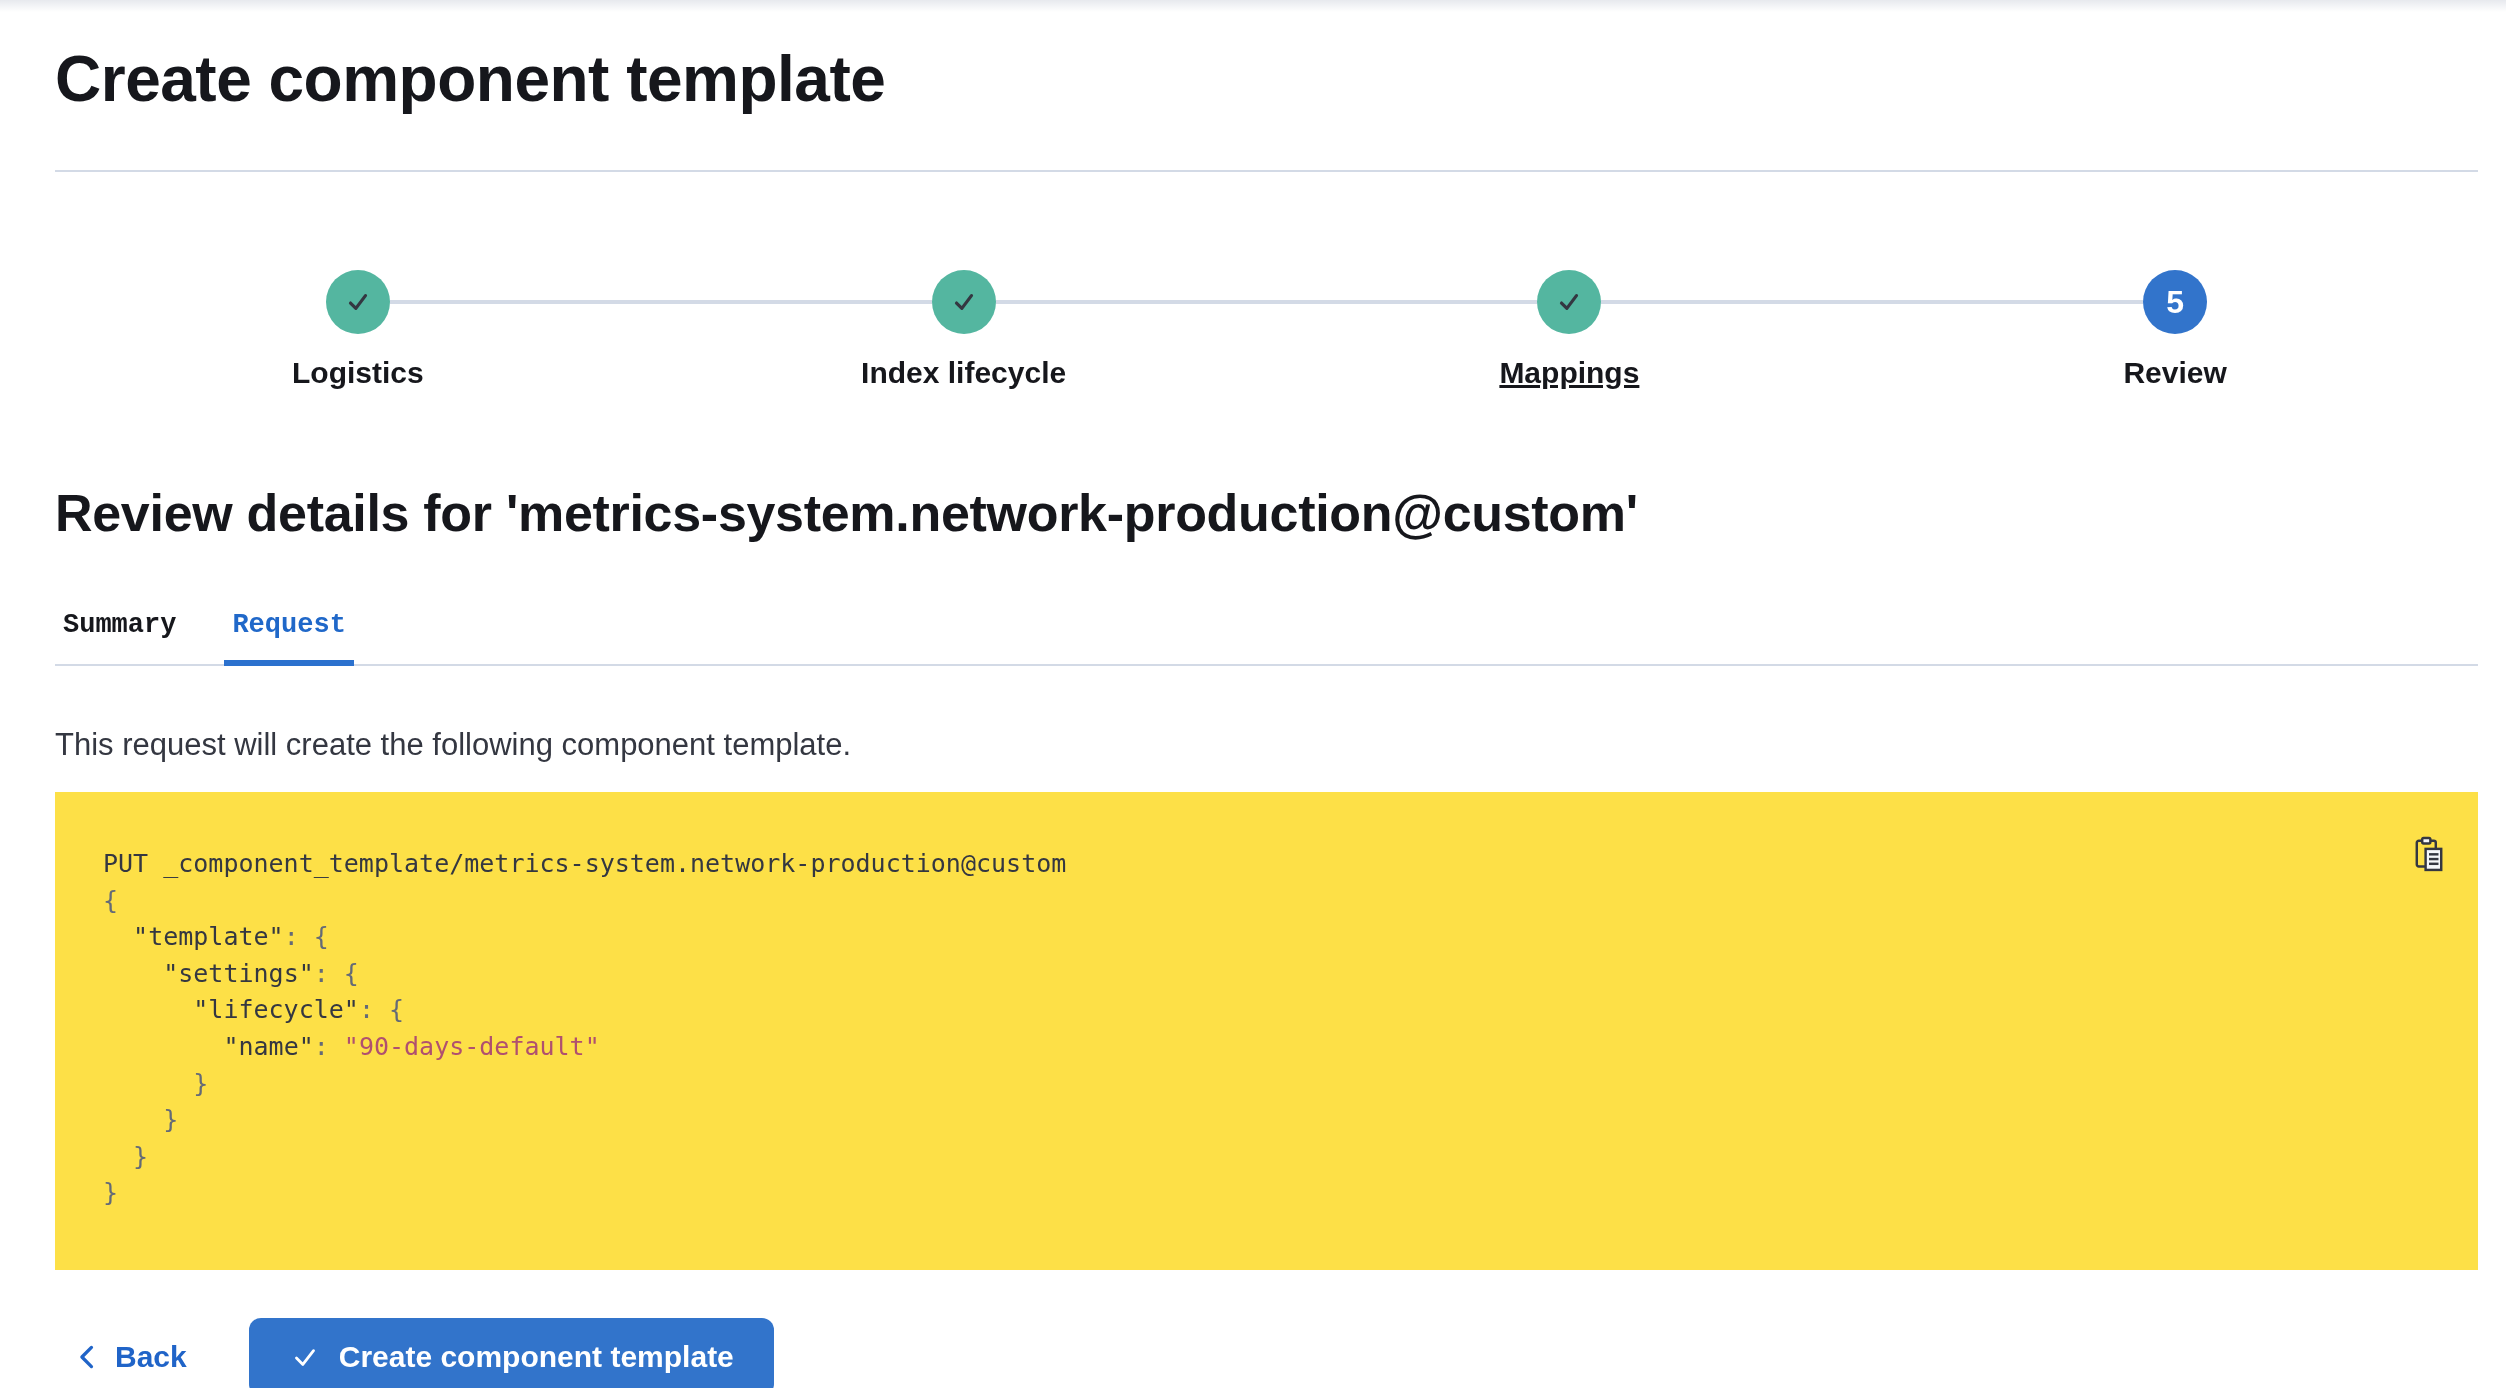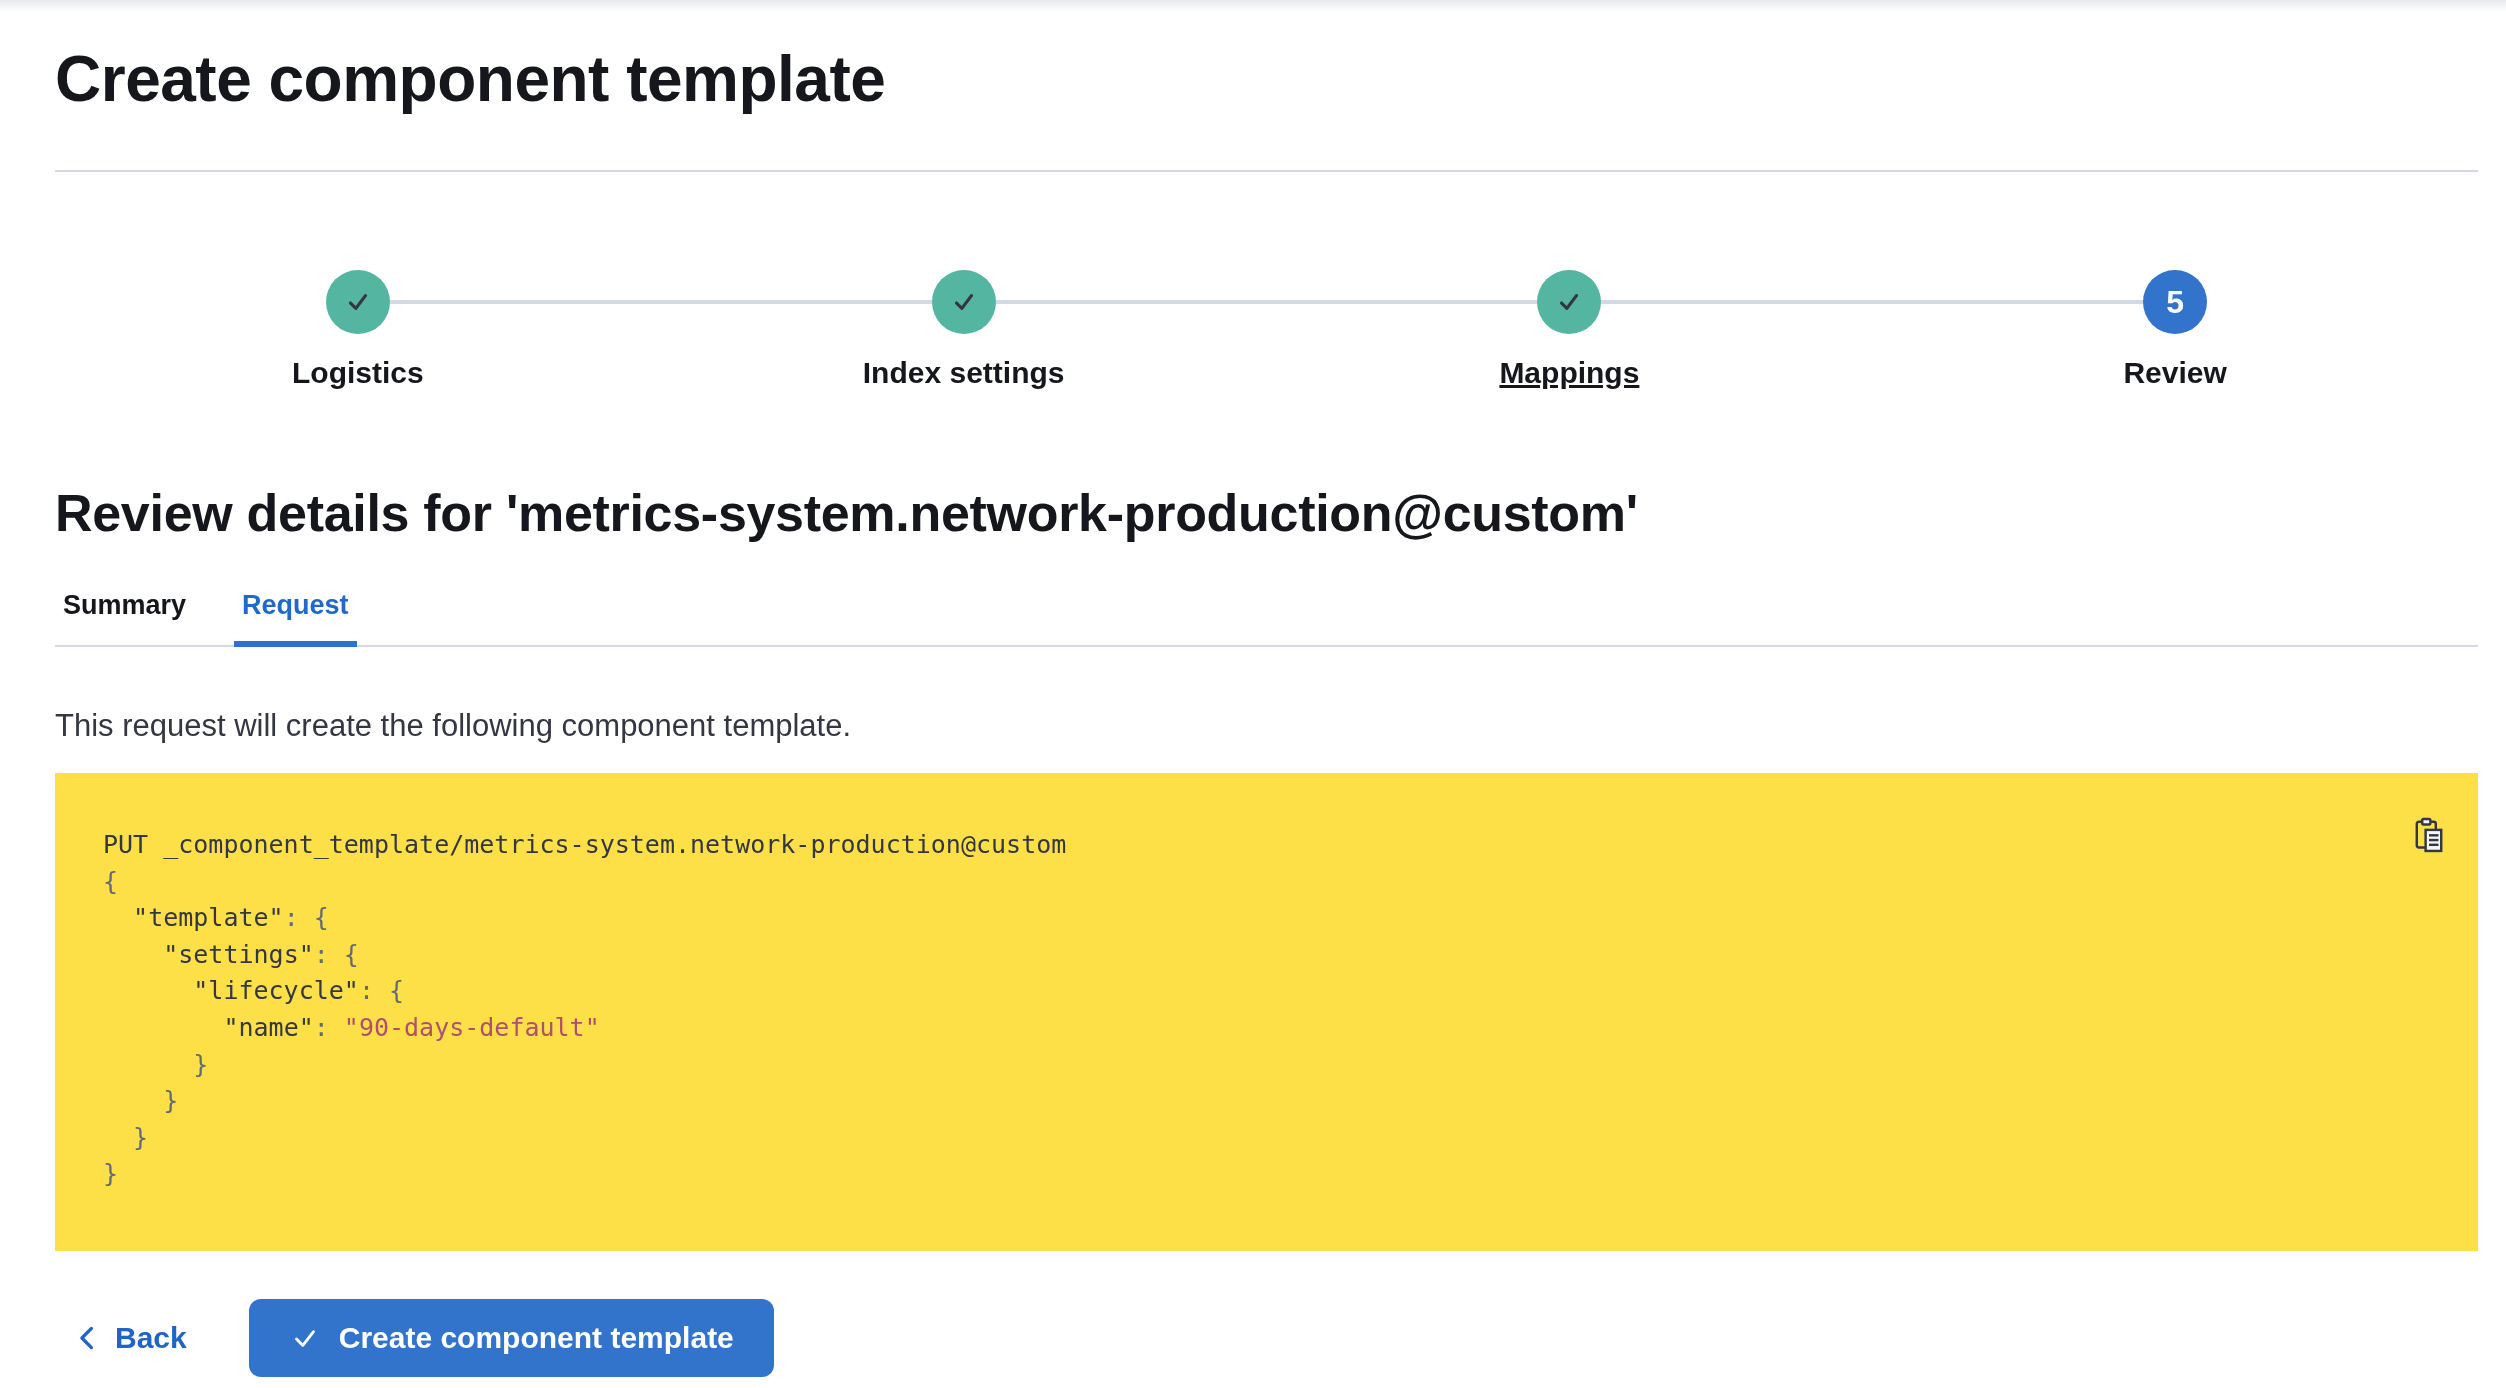--- a/index.html
+++ b/index.html
@@ -81,23 +81,24 @@
   .review-heading {
     margin-top: 92px;
     font-size: 52px;
     font-weight: 700;
     color: #16171c;
     letter-spacing: -0.3px;
     line-height: 62px;
   }
   
   .tabs {
-    margin-top: 46px;
+    margin-top: 66px;
     display: flex;
     border-bottom: 2px solid #d3dae6;
+    font-family: Liberation Mono, monospace;
   }
   .tab {
     font-size: 27px;
     font-weight: 700;
     padding: 0 8px 20px 8px;
     margin-right: 40px;
     margin-bottom: -2px;
     color: #16171c;
     cursor: pointer;
     border-bottom: 6px solid transparent;
@@ -205,21 +206,21 @@
     <div class="step">
       <div class="step-track">
         <div class="step-line"></div>
         <div class="step-circle complete">
           <svg width="32" height="32" viewBox="0 0 30 30">
             <polyline points="8,16 13,21 22,9" fill="none" stroke="#343741" stroke-width="3" stroke-linecap="round" stroke-linejoin="round"></polyline>
           </svg>
         </div>
         <div class="step-line"></div>
       </div>
-      <div class="step-label">Index settings</div>
+      <div class="step-label">Index lifecycle</div>
     </div>
 
     <div class="step">
       <div class="step-track">
         <div class="step-line"></div>
         <div class="step-circle complete">
           <svg width="32" height="32" viewBox="0 0 30 30">
             <polyline points="8,16 13,21 22,9" fill="none" stroke="#343741" stroke-width="3" stroke-linecap="round" stroke-linejoin="round"></polyline>
           </svg>
         </div>

